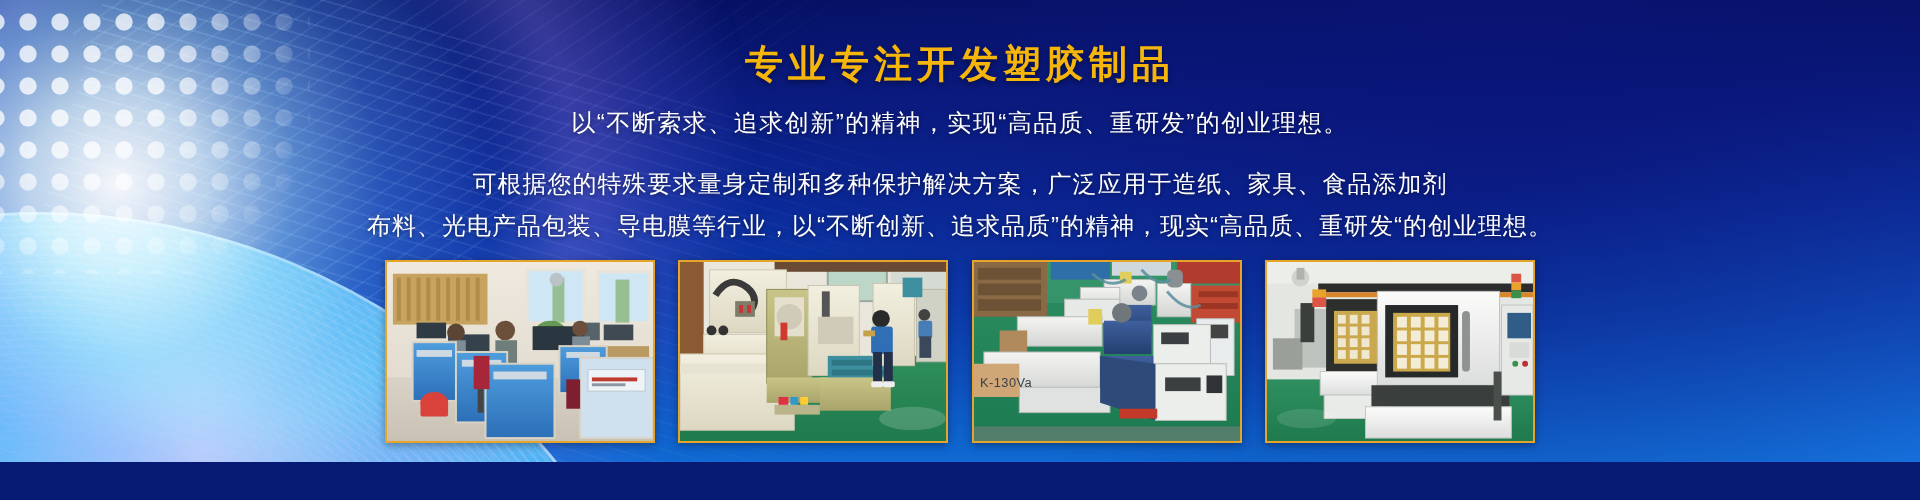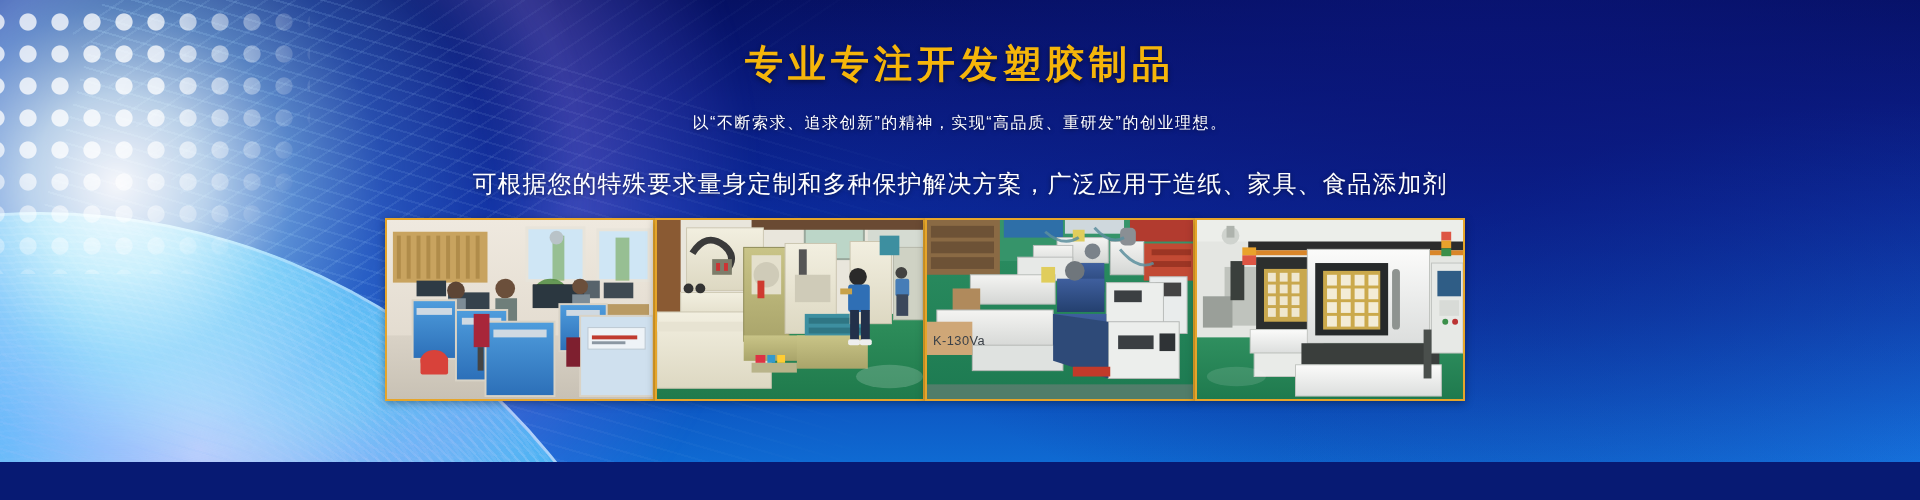--- a/index.html
+++ b/index.html
@@ -157,21 +157,21 @@
     font-size:38px;
     line-height:44px;
     font-weight:bold;
     letter-spacing:5px;
     color:#f5b50a;
     text-shadow:0 2px 5px rgba(0,0,0,.45);
   }
 
   #subhead {
     margin-top:22px;
-    font-size:16px;
+    font-size:24px;
     line-height:30px;
     letter-spacing:1.5px;
     color:#ffffff;
     text-shadow:0 1px 4px rgba(0,0,0,.5);
   }
 
   .body-line {
     font-size:24px;
     line-height:28px;
     letter-spacing:1px;
@@ -181,20 +181,21 @@
   #body-line-1 { margin-top:32px; }
   #body-line-2 { margin-top:14px; }
 
   
   #photo-strip {
     position:relative;
     z-index:6;
     margin:20px auto 4px;
     width:1150px;
     display:flex;
+    justify-content:space-between;
   }
   .photo {
     width:270px;
     height:183px;
     border:2px solid #e6a52a;
     overflow:hidden;
     position:relative;
     box-shadow:0 2px 8px rgba(0,0,0,.35);
     background:#9aa;
   }
@@ -212,20 +213,21 @@
   <div class="bg-layer" id="bg-rays-b"></div>
   <div class="bg-layer" id="bg-rays-a"></div>
   <div class="bg-layer" id="bg-glow-violet"></div>
   <div class="bg-layer" id="bg-glow"></div>
   <div class="bg-layer" id="bg-dots"></div>
 
   <div id="content">
     <div id="headline">专业专注开发塑胶制品</div>
     <div id="subhead">以“不断索求、追求创新”的精神，实现“高品质、重研发”的创业理想。</div>
     <div class="body-line" id="body-line-1">可根据您的特殊要求量身定制和多种保护解决方案，广泛应用于造纸、家具、食品添加剂</div>
+    <div class="body-line" id="body-line-2">布料、光电产品包装、导电膜等行业，以“不断创新、追求品质”的精神，现实“高品质、重研发“的创业理想。</div>
 
     <div id="photo-strip">
 
       <div class="photo">
         <svg viewBox="0 0 270 183" preserveAspectRatio="none">
           <defs>
             <linearGradient id="o-wall" x1="0" y1="0" x2="0" y2="1">
               <stop offset="0" stop-color="#efe9df"></stop>
                 <stop offset="1" stop-color="#ddd5c8"></stop>
             </linearGradient>

